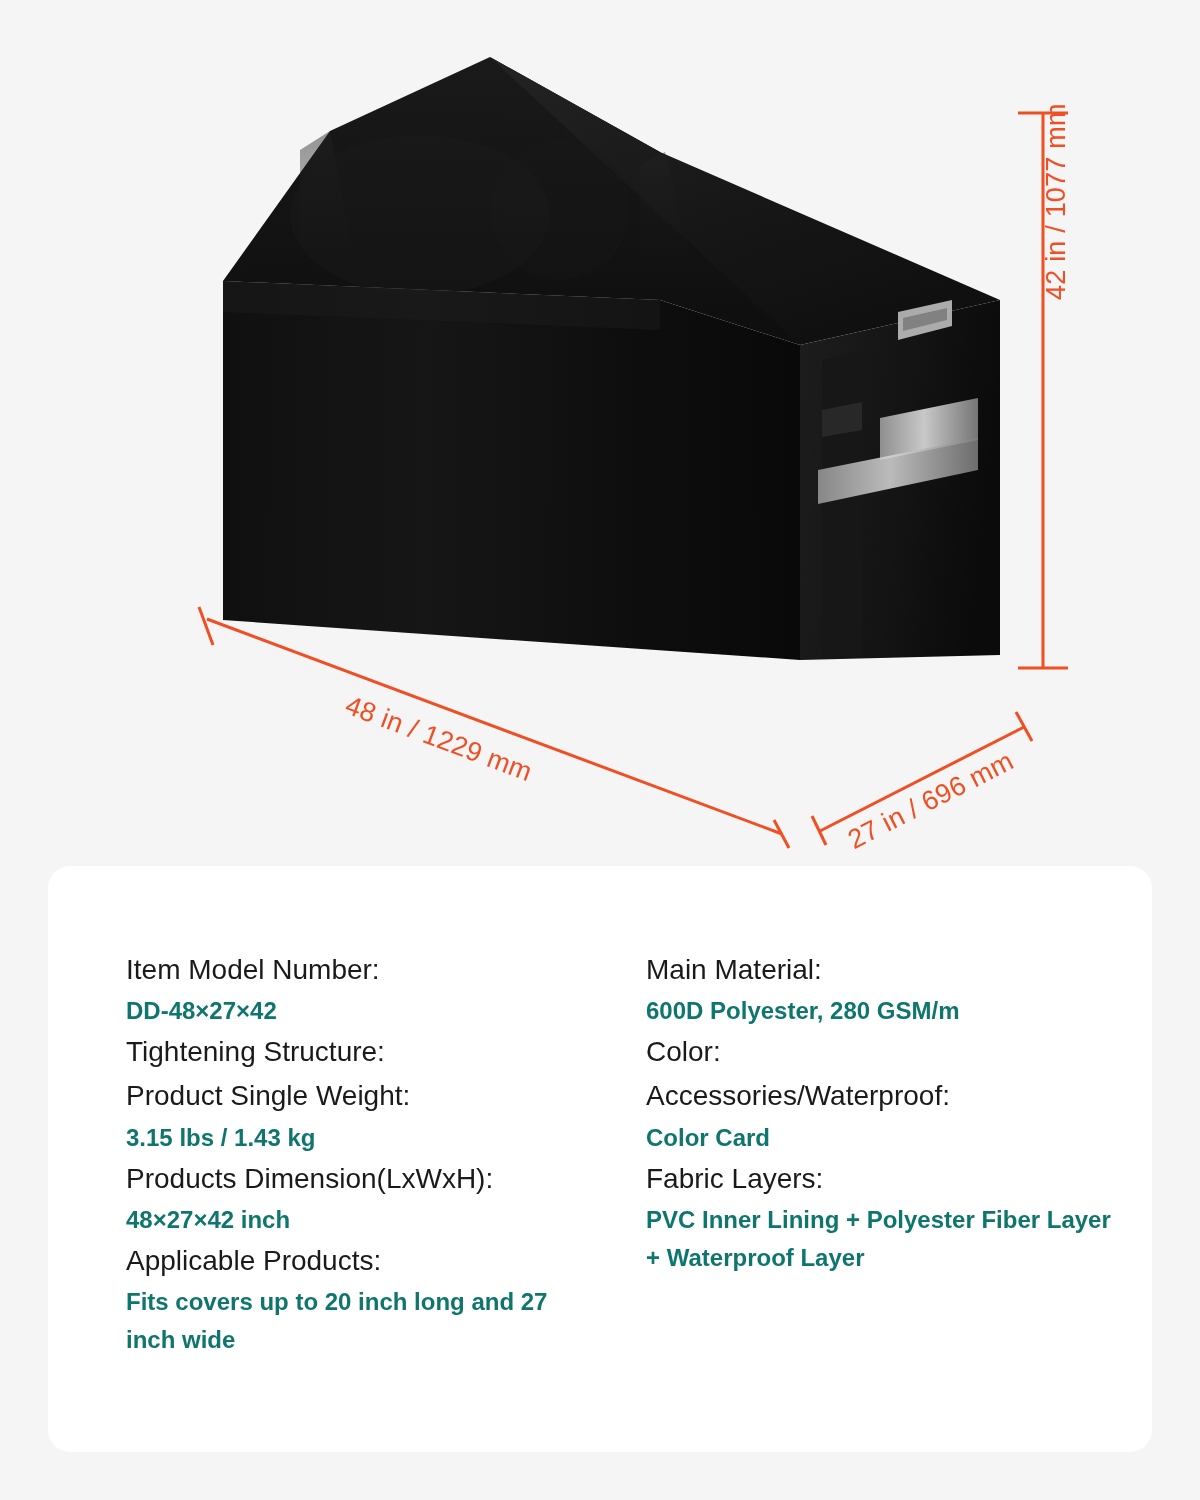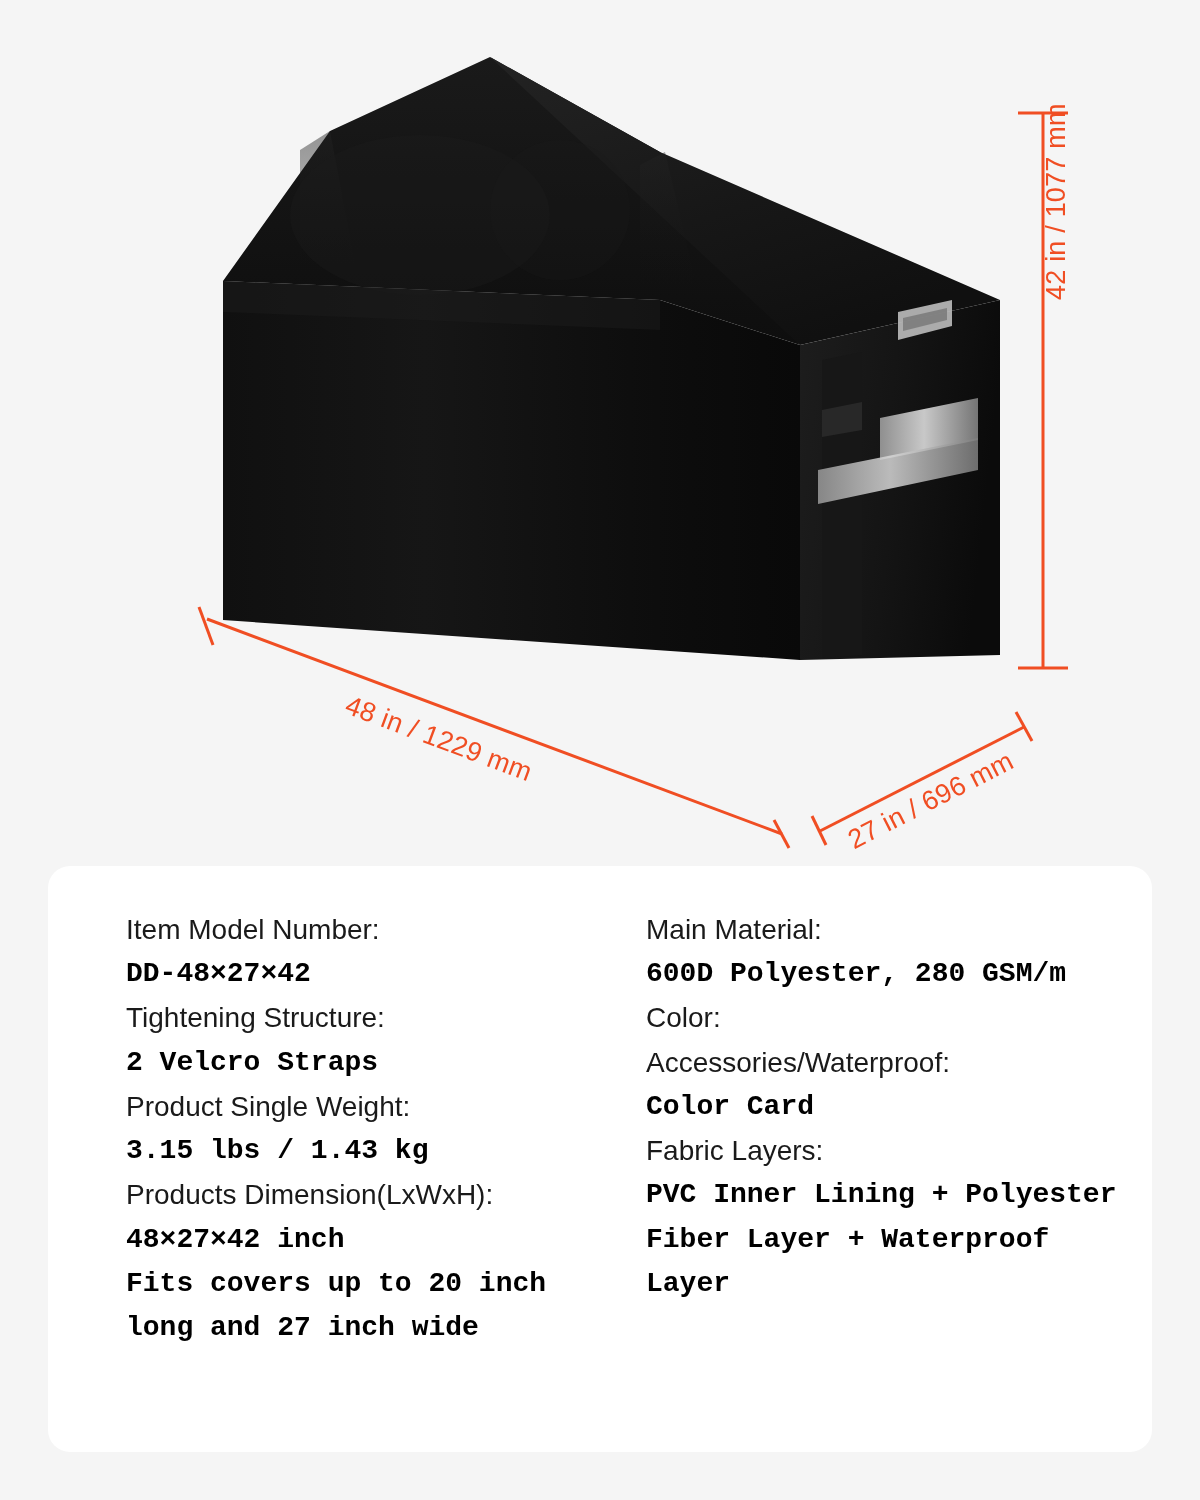--- a/index.html
+++ b/index.html
@@ -69,36 +69,36 @@
     border-radius: 22px;
     box-sizing: border-box;
     padding: 42px 30px 0 30px;
     display: flex;
     gap: 0;
   }
   .spec-col {
     flex: 1 1 0;
     padding-left: 48px;
     box-sizing: border-box;
+    margin-top: 40px;
   }
   .spec-col.right {
     padding-left: 44px;
   }
   .spec-key {
     font-size: 28px;
     color: #1a1a1a;
     line-height: 1.58;
     font-weight: 400;
   }
   .spec-val {
-    font-size: 28px;
-    color: #000000;
+    font-size: 24px;
+    color: #0f766e;
     line-height: 1.58;
     font-weight: bold;
-    font-family: Liberation Mono, monospace;
   }
 </style>
 </head>
 <body>
 
 <div id="product-figure">
 
   <svg id="product-svg" width="1200" height="860" viewBox="0 0 1200 860">
     <defs>
       <linearGradient id="frontFace" x1="0" y1="0" x2="1" y2="0">
@@ -179,25 +179,25 @@
   <div class="dim-label" id="label-length">48 in / 1229 mm</div>
   <div class="dim-label" id="label-depth">27 in / 696 mm</div>
 </div>
 
 <div id="spec-card">
 
   <div class="spec-col left">
     <div class="spec-key">Item Model Number:</div>
     <div class="spec-val">DD-48×27×42</div>
     <div class="spec-key">Tightening Structure:</div>
-    <div class="spec-val">2 Velcro Straps</div>
     <div class="spec-key">Product Single Weight:</div>
     <div class="spec-val">3.15 lbs / 1.43 kg</div>
     <div class="spec-key">Products Dimension(LxWxH):</div>
     <div class="spec-val">48×27×42 inch</div>
+    <div class="spec-key">Applicable Products:</div>
     <div class="spec-val">Fits covers up to 20 inch long and 27 inch wide</div>
   </div>
 
   <div class="spec-col right">
     <div class="spec-key">Main Material:</div>
     <div class="spec-val">600D Polyester, 280 GSM/m</div>
     <div class="spec-key">Color:</div>
     <div class="spec-key">Accessories/Waterproof:</div>
     <div class="spec-val">Color Card</div>
     <div class="spec-key">Fabric Layers:</div>

